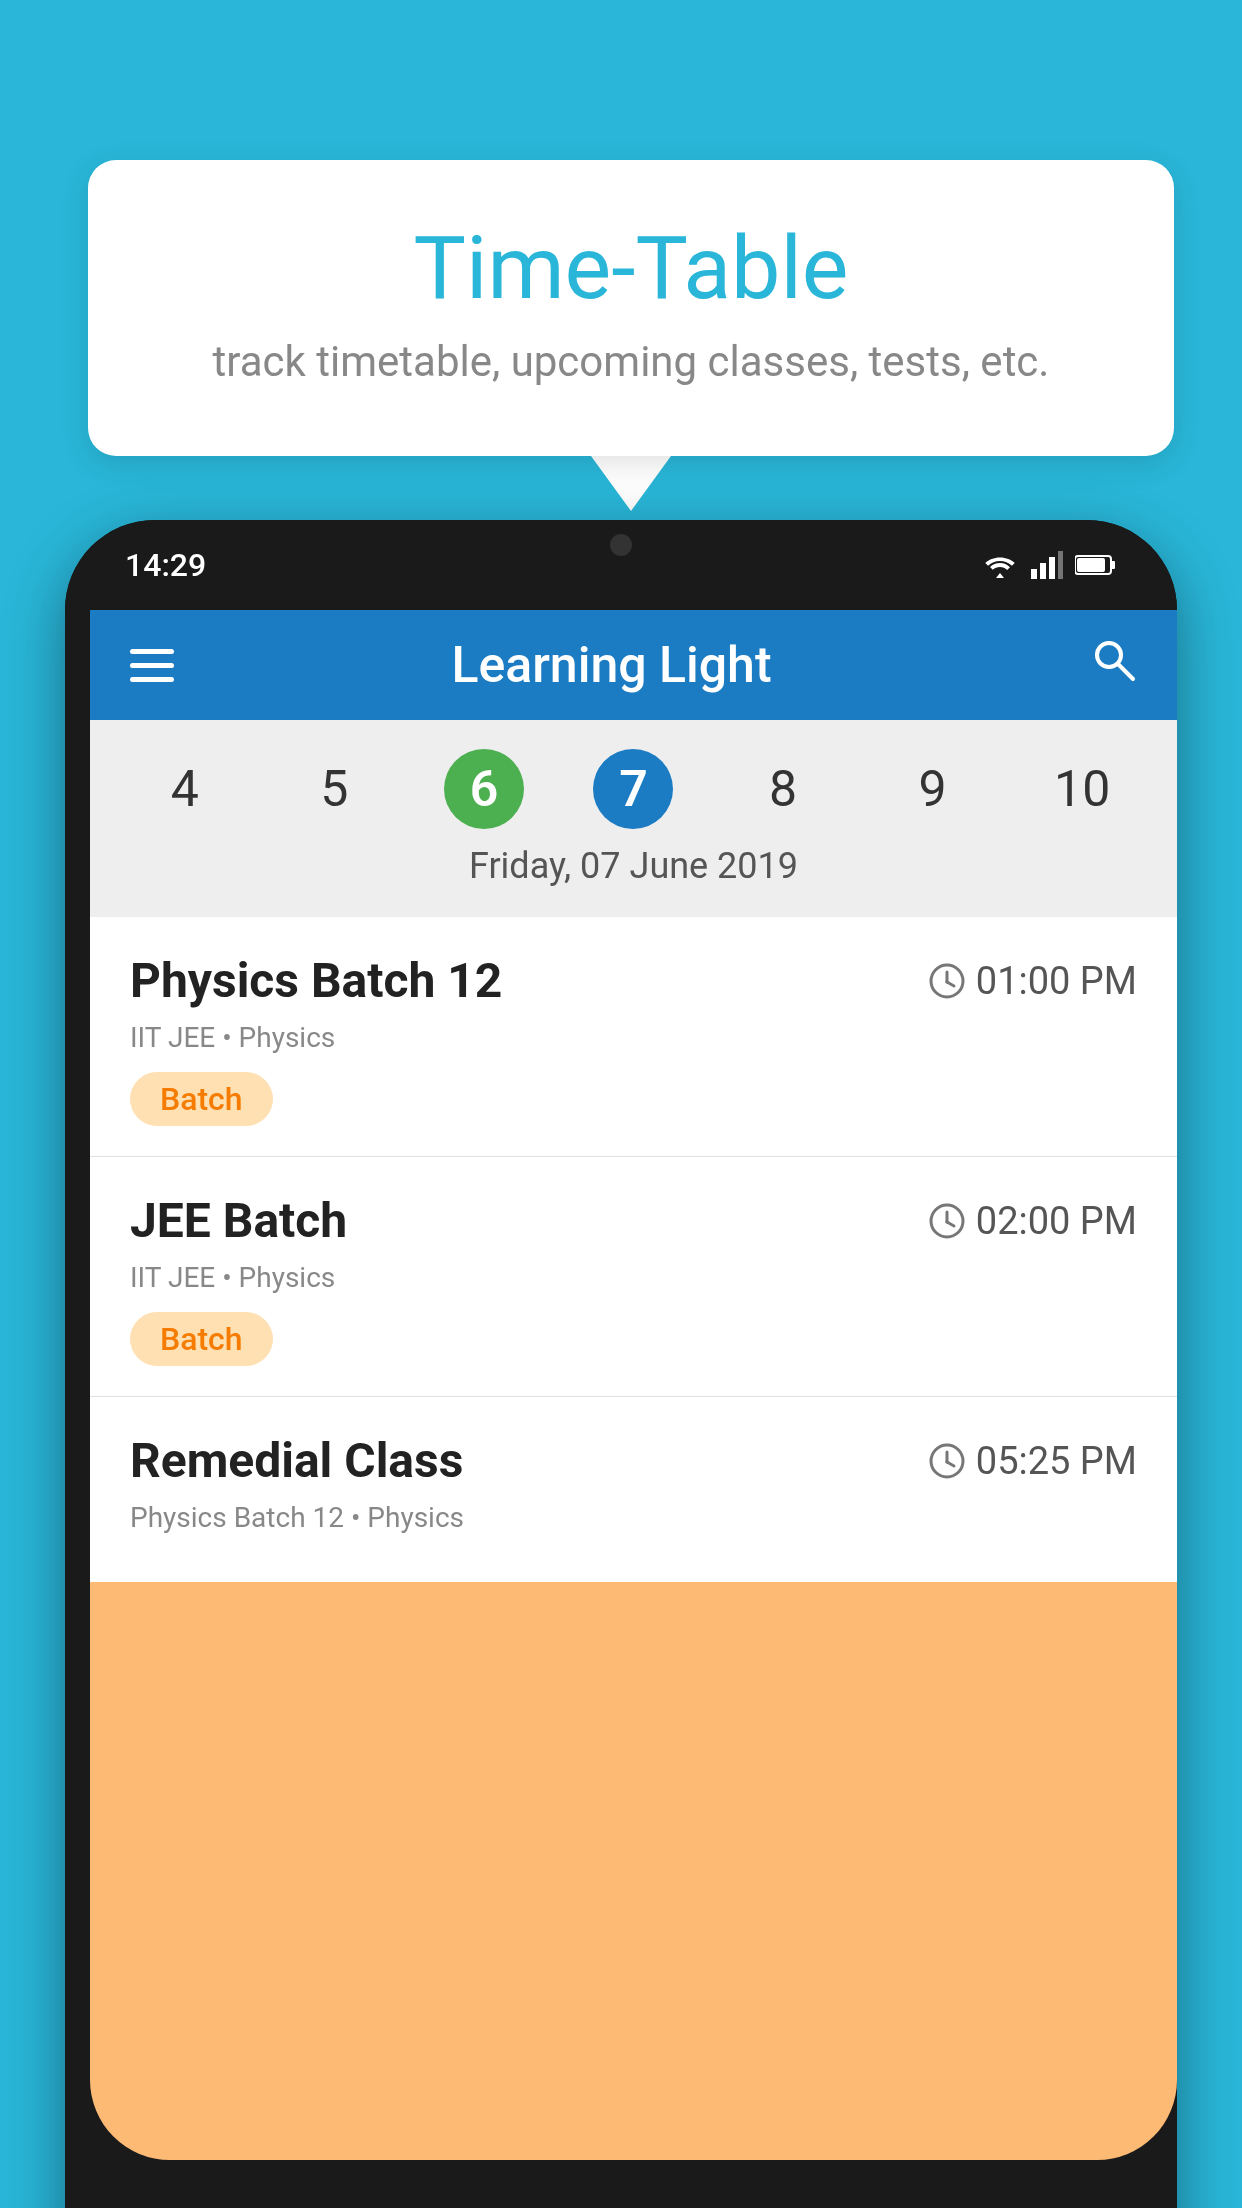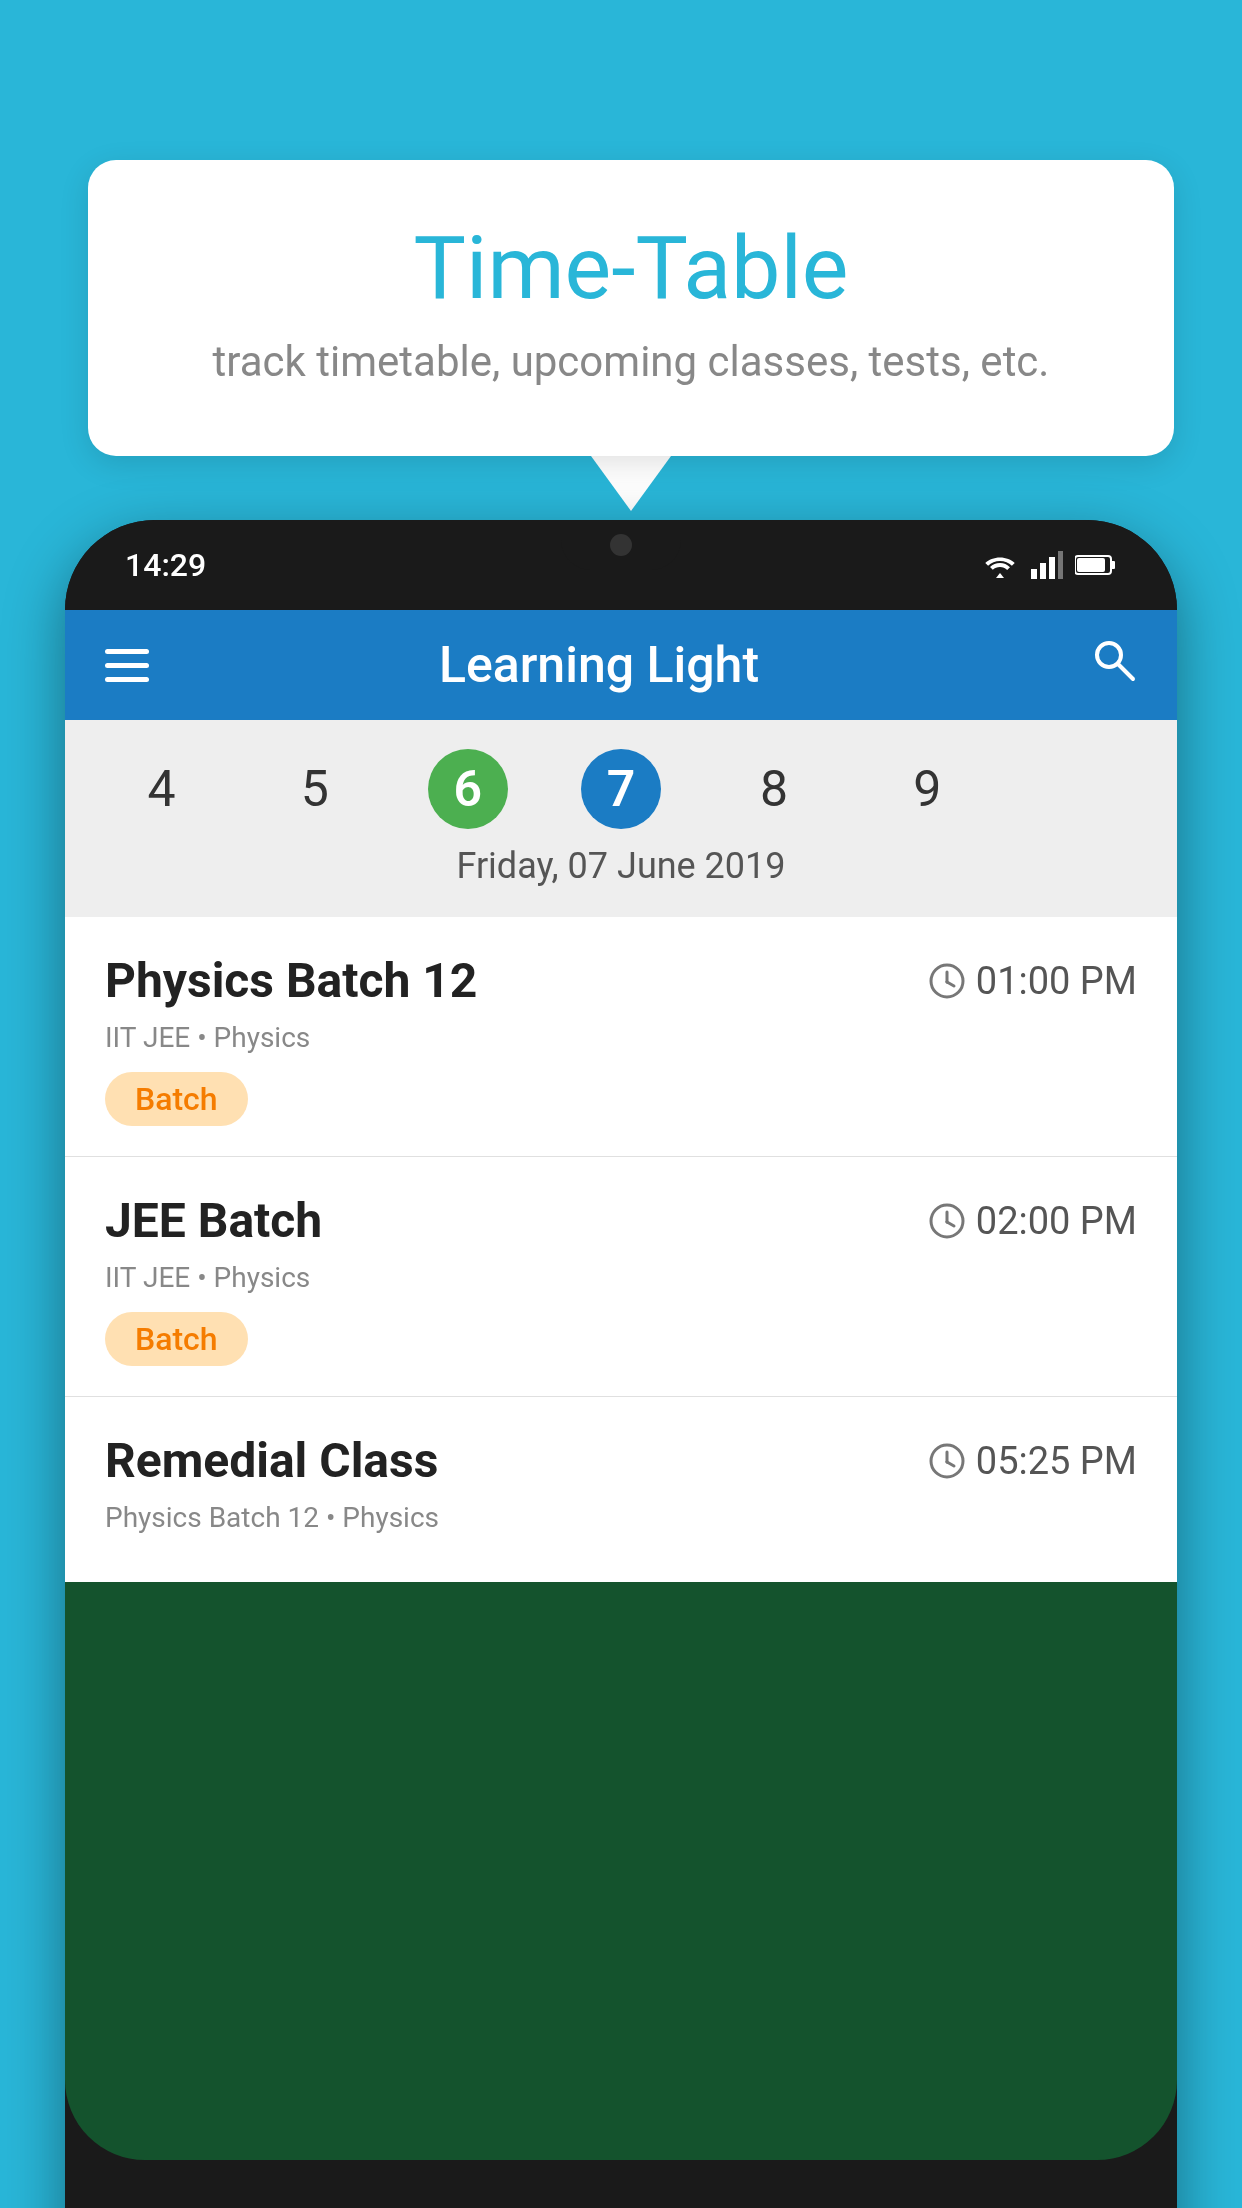--- a/index.html
+++ b/index.html
@@ -120,24 +120,25 @@
     }
 
     .status-icons {
       display: flex;
       align-items: center;
       gap: 12px;
     }
 
     
     .phone-screen {
-      background: #14532d;
+      background: #fdba74;
       height: calc(1640px - 90px);
       border-radius: 0 0 80px 80px;
       overflow: hidden;
+      margin-left: 25px;
     }
 
     
     .app-header {
       background: #1B7CC4;
       height: 110px;
       display: flex;
       align-items: center;
       padding: 0 40px;
       justify-content: space-between;
@@ -359,20 +360,23 @@
             <span class="date-num today">6</span>
           </div>
           <div class="date-cell">
             <span class="date-num selected">7</span>
           </div>
           <div class="date-cell">
             <span class="date-num">8</span>
           </div>
           <div class="date-cell">
             <span class="date-num">9</span>
+          </div>
+          <div class="date-cell">
+            <span class="date-num">10</span>
           </div>
         </div>
         <div class="selected-date-label">Friday, 07 June 2019</div>
       </div>
 
       <div class="schedule-list">
 
         <div class="schedule-item">
           <div class="schedule-item-header">
             <span class="schedule-item-title">Physics Batch 12</span>

